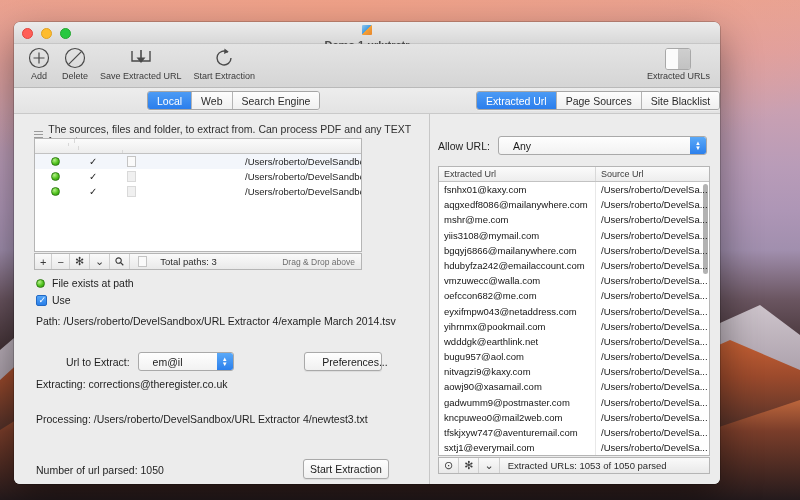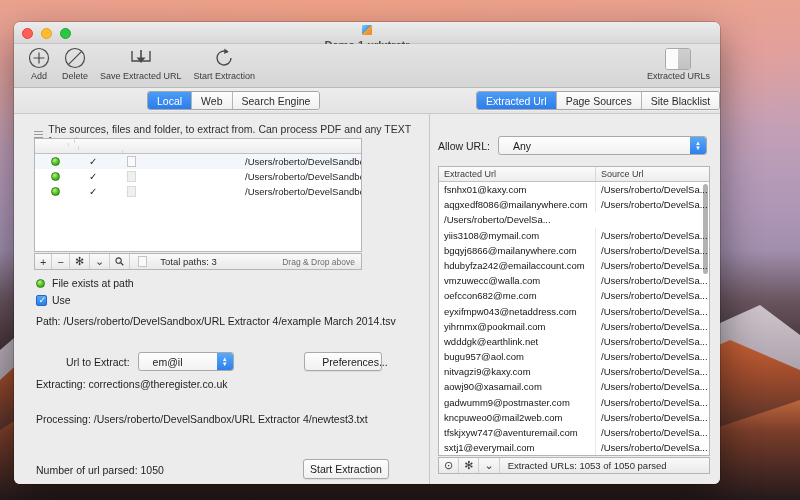--- a/index.html
+++ b/index.html
@@ -446,20 +446,21 @@
           <div id="rt-rows">
               <div class="rt-row">
                 <div class="rc-url">fsnhx01@kaxy.com</div>
                 <div class="rc-src">/Users/roberto/DevelSa...</div>
               </div>
               <div class="rt-row">
                 <div class="rc-url">aqgxedf8086@mailanywhere.com</div>
                 <div class="rc-src">/Users/roberto/DevelSa...</div>
               </div>
               <div class="rt-row">
+                <div class="rc-url">mshr@me.com</div>
                 <div class="rc-src">/Users/roberto/DevelSa...</div>
               </div>
               <div class="rt-row">
                 <div class="rc-url">yiis3108@mymail.com</div>
                 <div class="rc-src">/Users/roberto/DevelSa...</div>
               </div>
               <div class="rt-row">
                 <div class="rc-url">bgqyj6866@mailanywhere.com</div>
                 <div class="rc-src">/Users/roberto/DevelSa...</div>
               </div>

